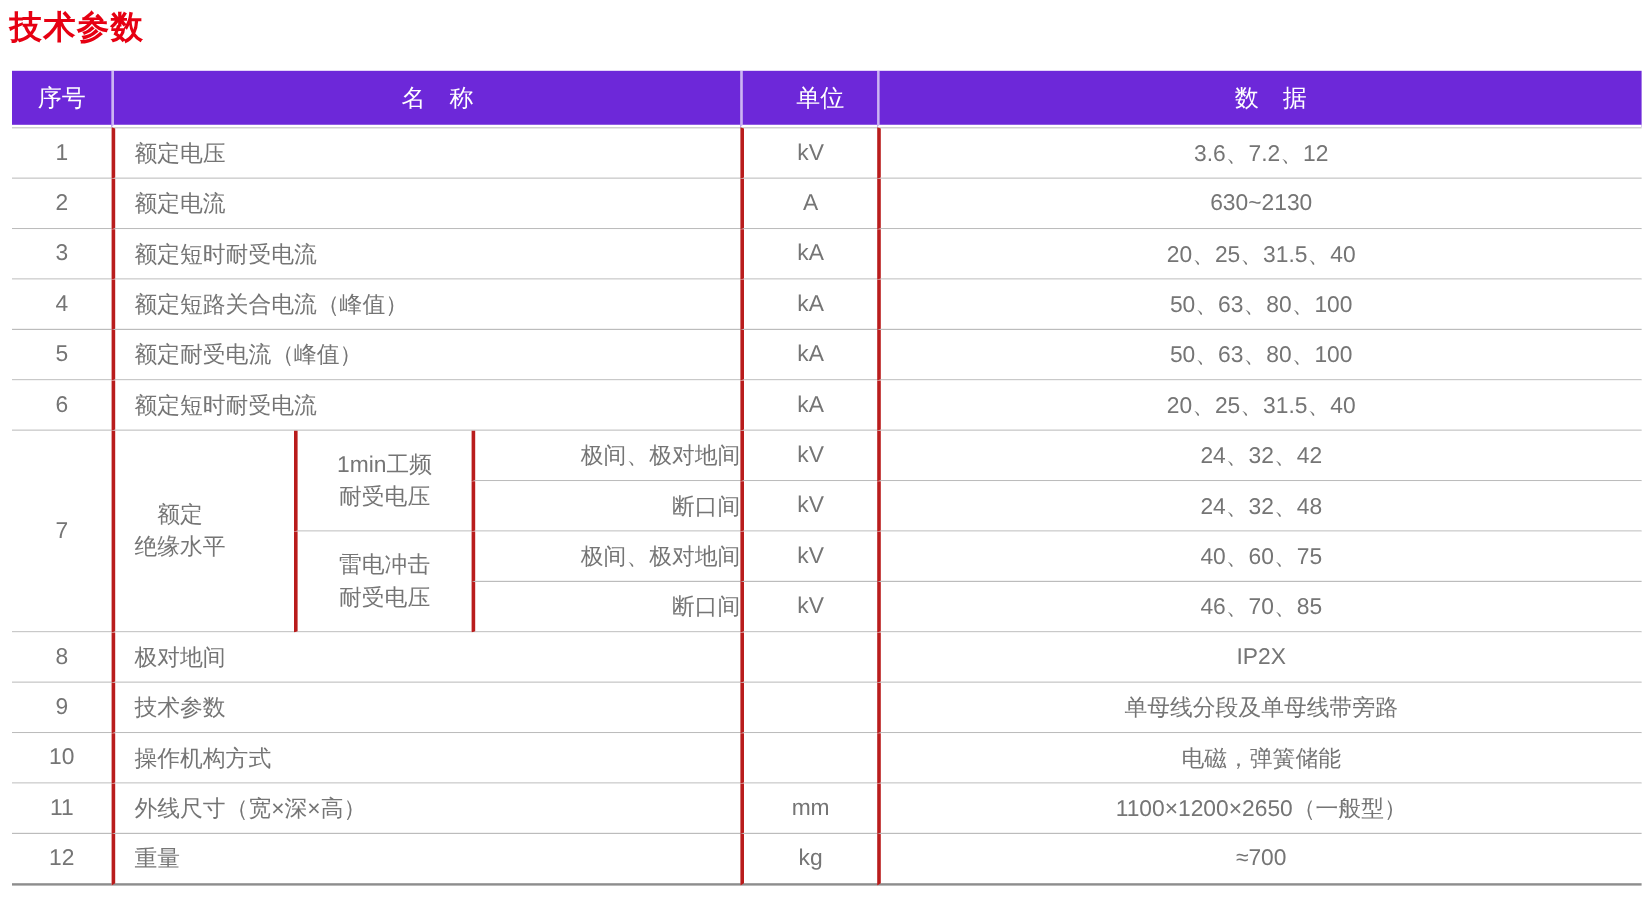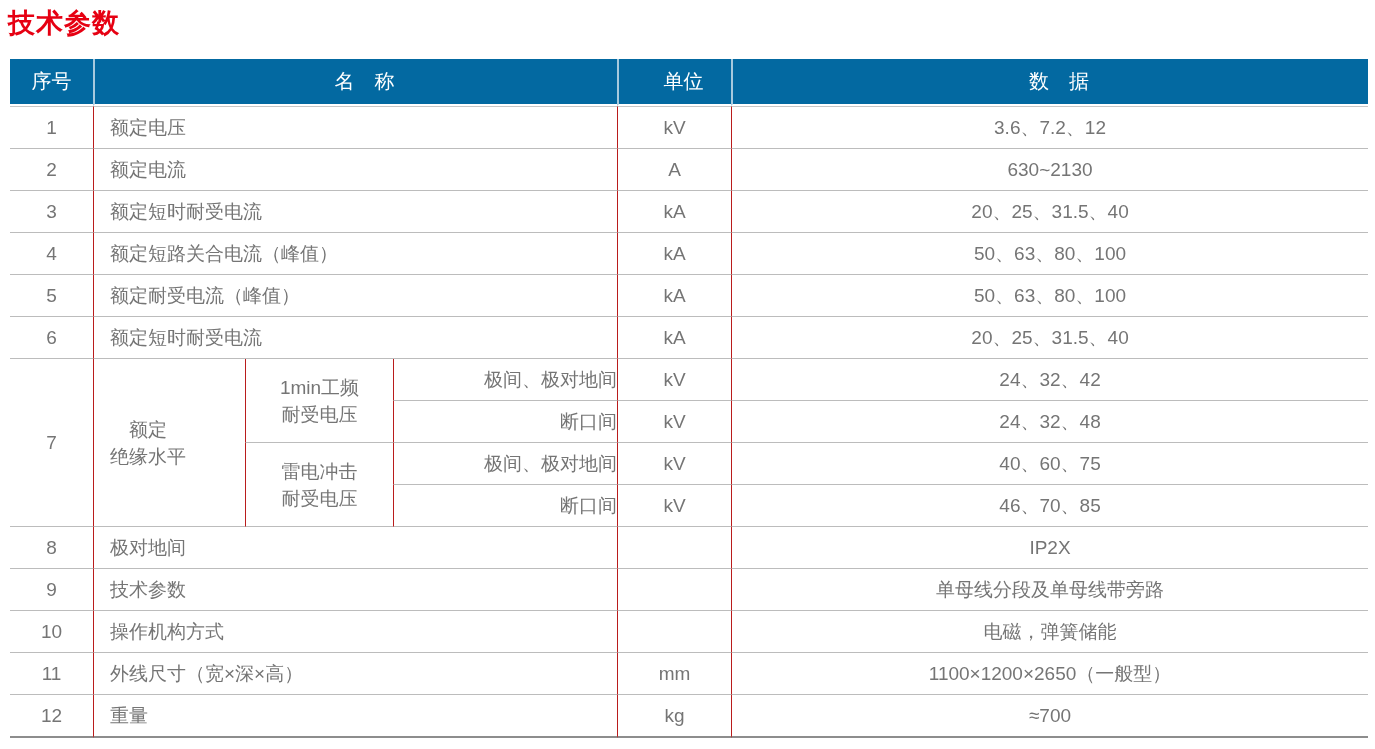--- a/index.html
+++ b/index.html
@@ -28,35 +28,35 @@
     border-collapse: separate;
     border-spacing: 0;
     table-layout: fixed;
     width: 1358px;
     margin-left: 2px;
     margin-top: 21px;
     color: #757575;
     font-size: 19px;
   }
   table.spec th {
-    background: #0369a1;
+    background: #6d28d9;
     color: #ffffff;
     font-weight: normal;
     font-size: 20px;
     height: 45px;
     text-align: center;
     border-bottom: 2px solid #ffffff;
     padding: 0;
   }
   table.spec th + th { border-left: 2px solid rgba(255,255,255,0.65); padding-left: 17px; }
   table.spec td {
     height: 41px;
     padding: 0;
     border-bottom: 1px solid #bcbcbc;
-    border-left: 1px solid #b91c1c;
+    border-left: 3px solid #b91c1c;
     text-align: center;
     vertical-align: middle;
     background: #ffffff;
   }
   table.spec tbody tr:first-child td { border-top: 1px solid #c6c6c6; }
   table.spec td.c-no { border-left: none; }
   table.spec tbody tr.last-row td { border-bottom: 2px solid #8d8d8d; }
   table.spec td.c-name {
     text-align: left;
     padding-left: 16px;

